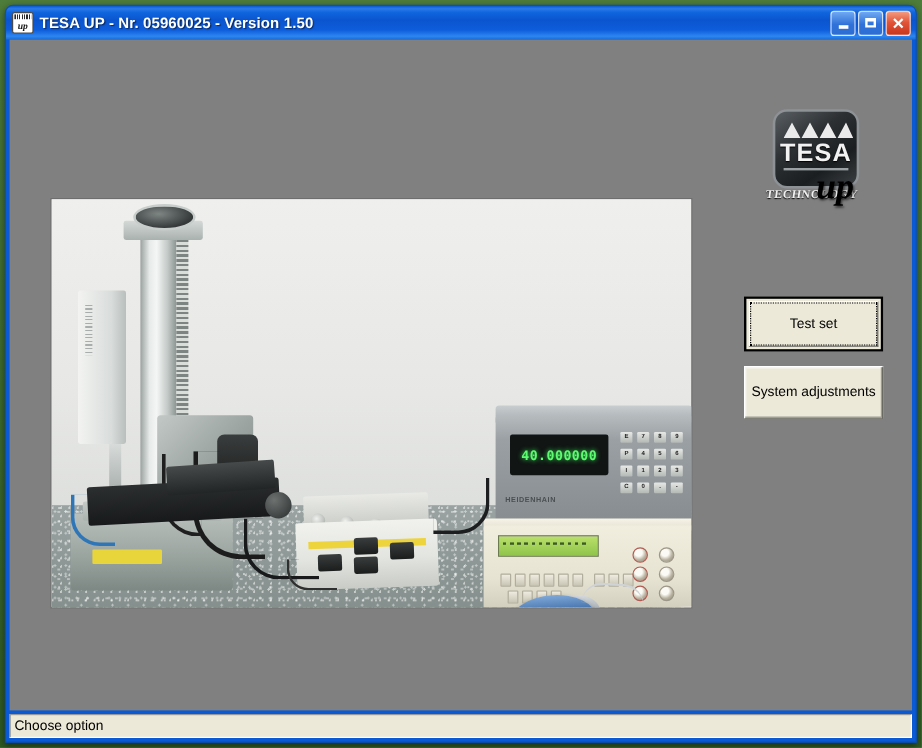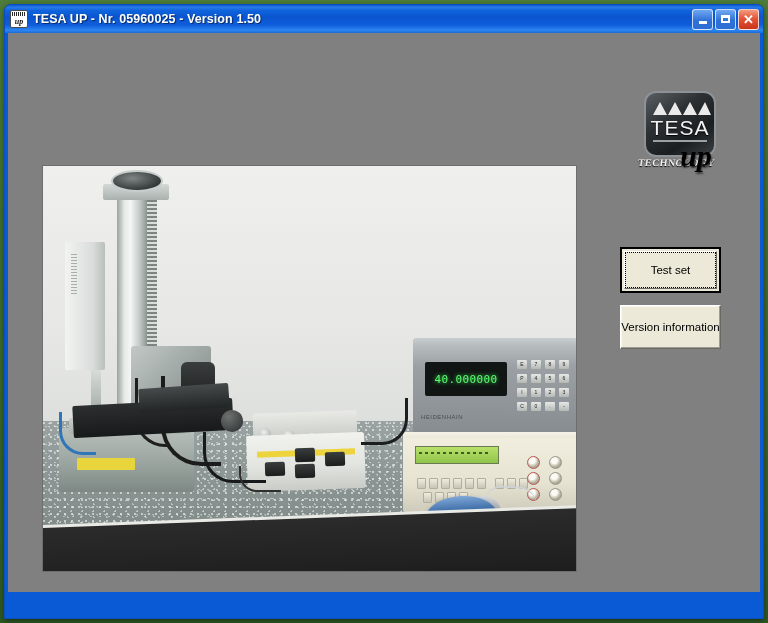--- a/index.html
+++ b/index.html
@@ -94,21 +94,21 @@
     box-sizing:border-box;
     overflow:hidden;
   }
   #logo .zig{
     position:absolute;left:7px;top:7px;right:7px;height:16px;
   }
   #logo .tesa{
     position:absolute;left:0;right:0;top:24px;
     text-align:center;color:#f2f2f2;
     font-family:"Liberation Sans",sans-serif;
-    font-size:21px;font-weight:normal;letter-spacing:1px;
+    font-size:21px;font-weight:bold;letter-spacing:1px;
     line-height:22px;
     text-shadow:0 1px 1px #000;
   }
   #logo .bar{
     position:absolute;left:7px;right:7px;top:47px;height:2px;background:#9aa0a4;
   }
   #logo .tech{
     position:absolute;left:2px;top:66px;
     color:#f0f0f0;font-size:10px;font-weight:bold;
     font-family:"Liberation Serif",serif;
@@ -120,21 +120,21 @@
     position:absolute;left:44px;top:44px;
     color:#000000;
     font-family:"Liberation Serif",serif;
     font-size:30px;font-style:italic;font-weight:bold;
     line-height:42px;
     text-shadow:1px 2px 2px rgba(0,0,0,.55);
   }
   
   #buttons{position:absolute;left:612px;top:214px;width:122px;}
   .vbtn{
-    width:101px;height:44px;margin-bottom:12px;
+    width:116px;height:44px;margin-bottom:12px;
     background:#ece9d8;
     display:flex;align-items:center;justify-content:center;
     font-size:11.5px;color:#000;
     box-sizing:border-box;
     border:1px solid;
     border-color:#ffffff #6a6a64 #6a6a64 #ffffff;
     box-shadow:inset -1px -1px 0 #9d9d94, inset 1px 1px 0 #f7f6ef;
     position:relative;
     text-align:center;
   }
@@ -151,24 +151,25 @@
     display:flex;align-items:center;justify-content:center;
     box-sizing:border-box;
   }
   .vbtn.default .focus{
     position:absolute;left:3px;top:3px;right:3px;bottom:3px;
     border:1px dotted #000;
     box-sizing:border-box;
   }
   
   #photo{
-    position:absolute;left:35px;top:133px;width:533px;height:405px;
+    position:absolute;left:35px;top:133px;width:533px;height:340px;
     overflow:hidden;
     background:#e8e9e6;
     box-shadow:0 0 0 1px #6e6e6e;
+    font-weight:bold;
   }
   .ph{position:absolute;}
   
   .wall{left:0;top:0;width:533px;height:272px;
     background:linear-gradient(to bottom,#efefed 0%,#e7e8e6 60%,#dcdedb 100%);}
   
   .granite{
     left:0;top:255px;width:533px;height:150px;
     background:
       radial-gradient(circle at 12% 30%, rgba(255,255,255,.55) 0 1px, transparent 1px),
@@ -560,21 +561,24 @@
         <span class="inner">
           <span>Test set</span>
         </span>
         <span class="focus"></span>
       </div>
 
 
 
 
       <div class="vbtn">
-        <span>Version information</span>
+        <span>System adjustments</span>
       </div>
 
 
     </div>
   </div>
 
+  <div id="statusbar">
+    <span id="status-text">Choose option</span>
+  </div>
 
 </div>
 
 </body></html>

